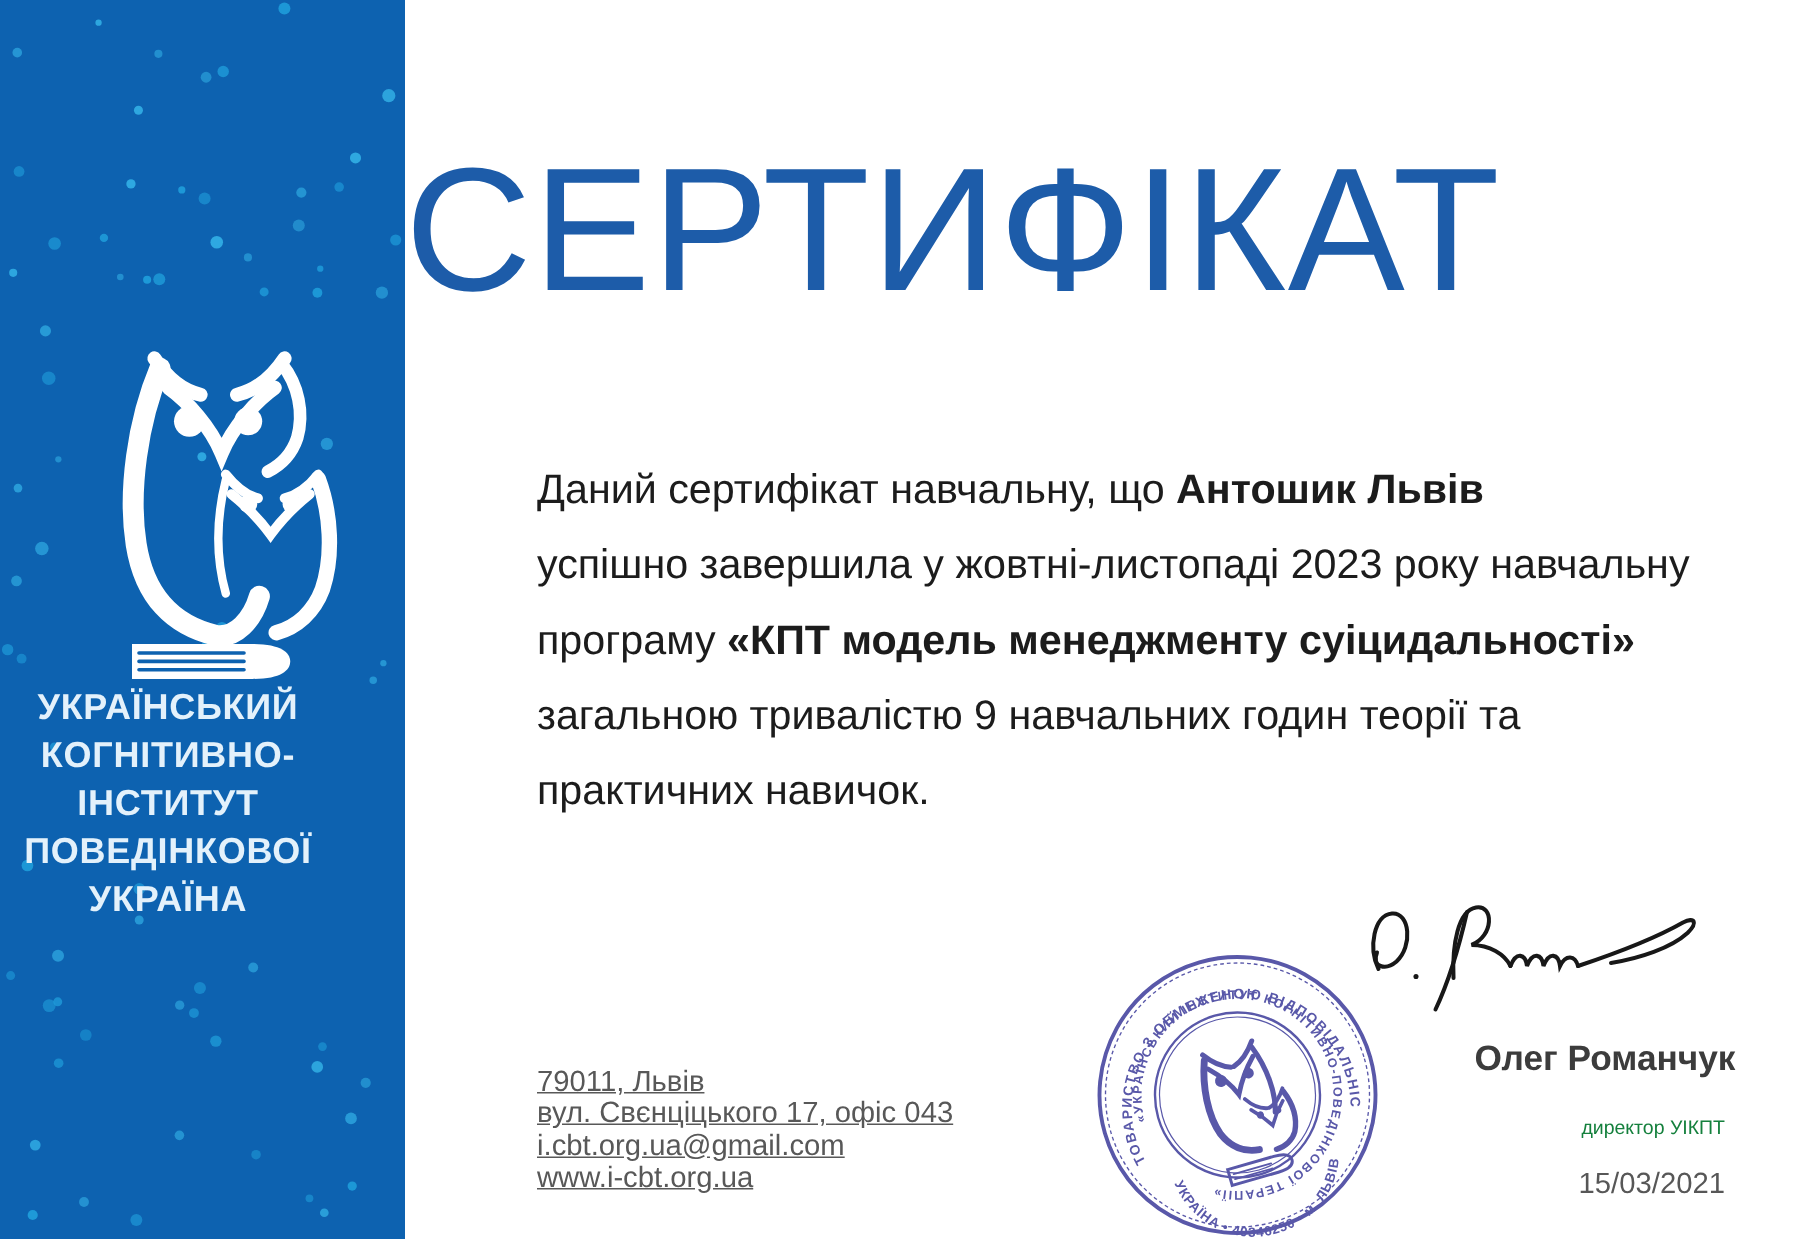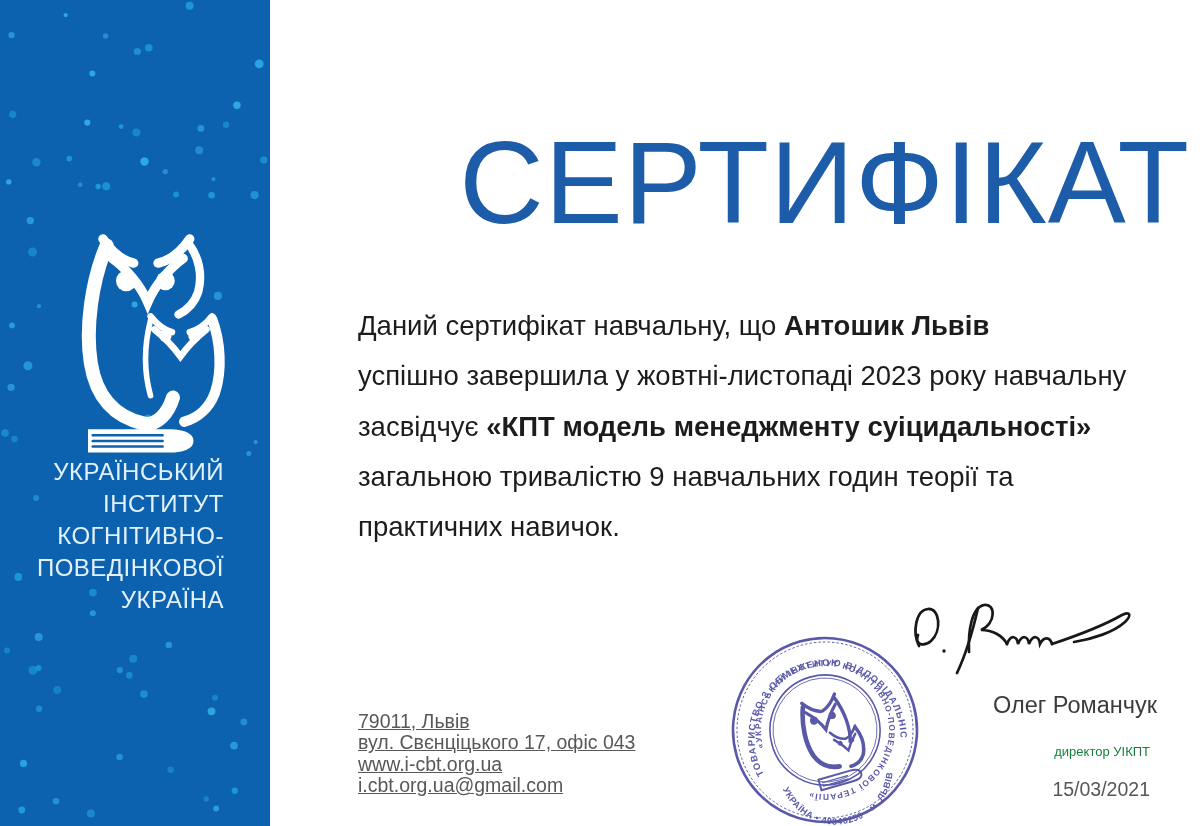--- a/index.html
+++ b/index.html
@@ -9,36 +9,36 @@
   *{margin:0;padding:0;box-sizing:border-box;}
   html,body{width:1200px;height:826px;background:#fff;overflow:hidden;}
   body{font-family:"Liberation Sans","DejaVu Sans",sans-serif;position:relative;}
 
   .page{position:absolute;inset:0;background:#fff;}
 
   
   .sidebar{position:absolute;left:0;top:0;width:270px;height:826px;background:var(--sidebar-blue);}
   .dots{position:absolute;inset:0;width:270px;height:826px;}
   .owl-logo{position:absolute;left:60px;top:213px;width:196px;height:244px;}
-  .inst-name{position:absolute;left:0;top:456px;width:224px;text-align:right;
-    color:#e3f1fb;font-size:24px;line-height:32px;letter-spacing:.5px;font-weight:400;}
+  .inst-name{position:absolute;left:0;top:456px;width:224px;text-align:center;
+    color:#e3f1fb;font-size:24px;line-height:32px;letter-spacing:.5px;font-weight:700;}
 
   
-  .title{position:absolute;left:270px;right:10px;top:94px;text-align:right;
-    color:var(--title-blue);font-size:117px;font-weight:400;line-height:1;letter-spacing:1px;white-space:nowrap;margin-top:30px;}
+  .title{position:absolute;left:270px;right:10px;top:94px;text-align:left;
+    color:var(--title-blue);font-size:117px;font-weight:400;line-height:1;letter-spacing:1px;white-space:nowrap;}
   .statement{position:absolute;left:358px;top:301px;width:800px;
     color:var(--body-text);font-size:27.5px;line-height:50.3px;}
   .statement b{font-weight:700;}
   .address{position:absolute;left:358px;top:711px;color:var(--muted-text);
     font-size:19.5px;line-height:21.4px;text-decoration:underline;}
 
   .seal{position:absolute;left:725px;top:630px;width:200px;height:200px;opacity:.92;}
   .signature{position:absolute;left:903px;top:594px;width:242px;height:84px;}
 
-  .signer-name{position:absolute;right:43px;top:692px;color:#3c3c3c;font-size:23.5px;}
+  .signer-name{position:absolute;right:43px;top:692px;color:#3c3c3c;font-size:23.5px;font-weight:bold;}
   .signer-role{position:absolute;right:50px;top:744px;color:#15803d;font-size:13px;}
   .signer-date{position:absolute;right:50px;top:778px;color:#575757;font-size:19.5px;}
 </style>
 </head>
 <body>
 
 <div class="page">
 
   <aside class="sidebar">
     <svg class="dots" viewBox="0 0 270 826">
@@ -140,42 +140,42 @@
       <path d="M163,113 C172,137 174,168 166,192 C160,208 148,219 133,223" stroke-width="11"></path>
 
       <path d="M97,114 C90,142 90,170 97,195" stroke-width="6"></path>
 
       <path d="M30,231 L116,231 C136,231 143,237 143,243.5 C143,250 136,256 116,256 L30,256 Z" fill="#ffffff" stroke="none"></path>
       <path d="M35,237.5 H110 M35,243.5 H110 M35,249.5 H110" stroke="#0d62b0" stroke-width="2.6"></path>
     </svg>
 
     <div class="inst-name">
       <div>УКРАЇНСЬКИЙ</div>
+      <div>КОГНІТИВНО-</div>
       <div>ІНСТИТУТ</div>
-      <div>КОГНІТИВНО-</div>
       <div>ПОВЕДІНКОВОЇ</div>
       <div>УКРАЇНА</div>
     </div>
   </aside>
 
   <h1 class="title">СЕРТИФІКАТ</h1>
 
   <div class="statement">
     <p><span>Даний сертифікат навчальну, що </span><b>Антошик Львів</b></p>
     <p>успішно завершила у жовтні-листопаді 2023 року навчальну</p>
-    <p><span>засвідчує </span><b>«КПТ модель менеджменту суіцидальності»</b></p>
+    <p><span>програму </span><b>«КПТ модель менеджменту суіцидальності»</b></p>
     <p>загальною тривалістю 9 навчальних годин теорії та</p>
     <p>практичних навичок.</p>
   </div>
 
   <div class="address">
     <div>79011, Львів</div>
     <div>вул. Свєнціцького 17, офіс 043</div>
+    <div>i.cbt.org.ua@gmail.com</div>
     <div>www.i-cbt.org.ua</div>
-    <div>i.cbt.org.ua@gmail.com</div>
   </div>
 
   <svg class="seal" viewBox="0 0 200 200">
     <defs>
       <path id="arcTop" d="M 29,126 A 73,73 0 1 1 171,126"></path>
       <path id="arcBottom" d="M 43,139 A 57,57 0 0 0 157,139"></path>
       <path id="arcInner" d="M 36,100 A 64,64 0 1 1 164,100 A 64,64 0 1 1 36,100"></path>
     </defs>
     <g transform="rotate(-16 100 100)" stroke="var(--seal-ink)" fill="none">
       <circle cx="100" cy="100" r="92" stroke-width="2.6"></circle>

